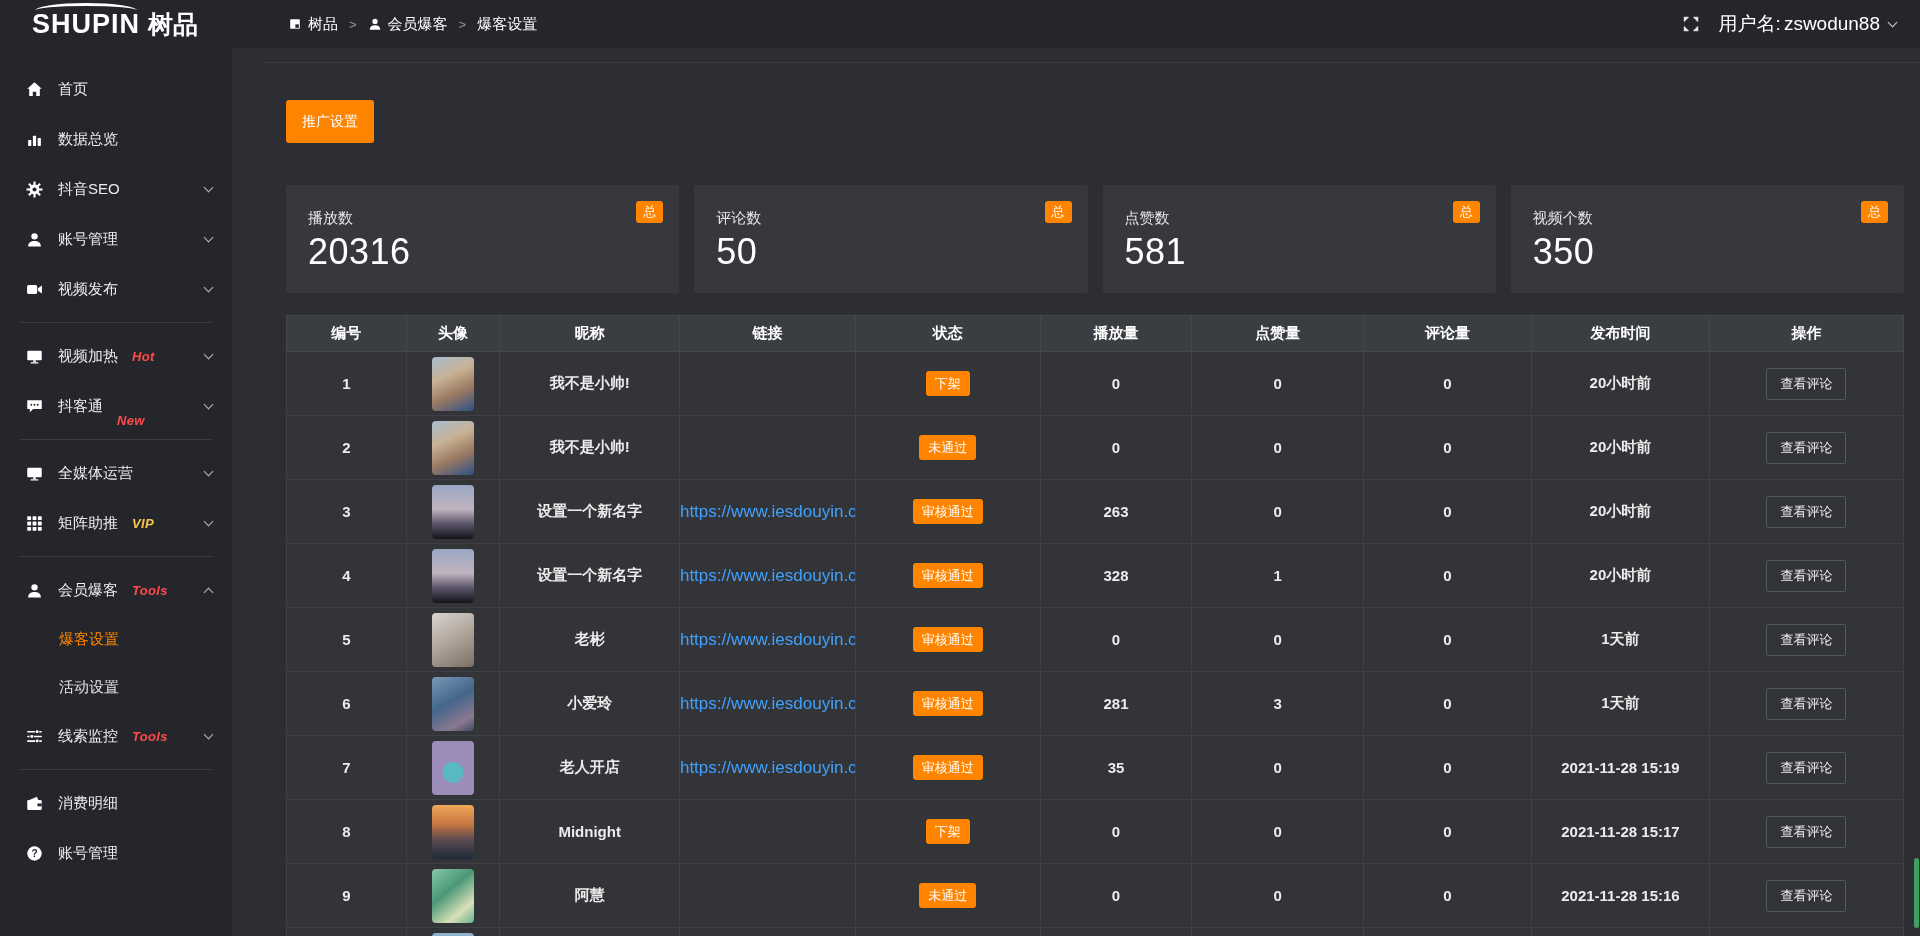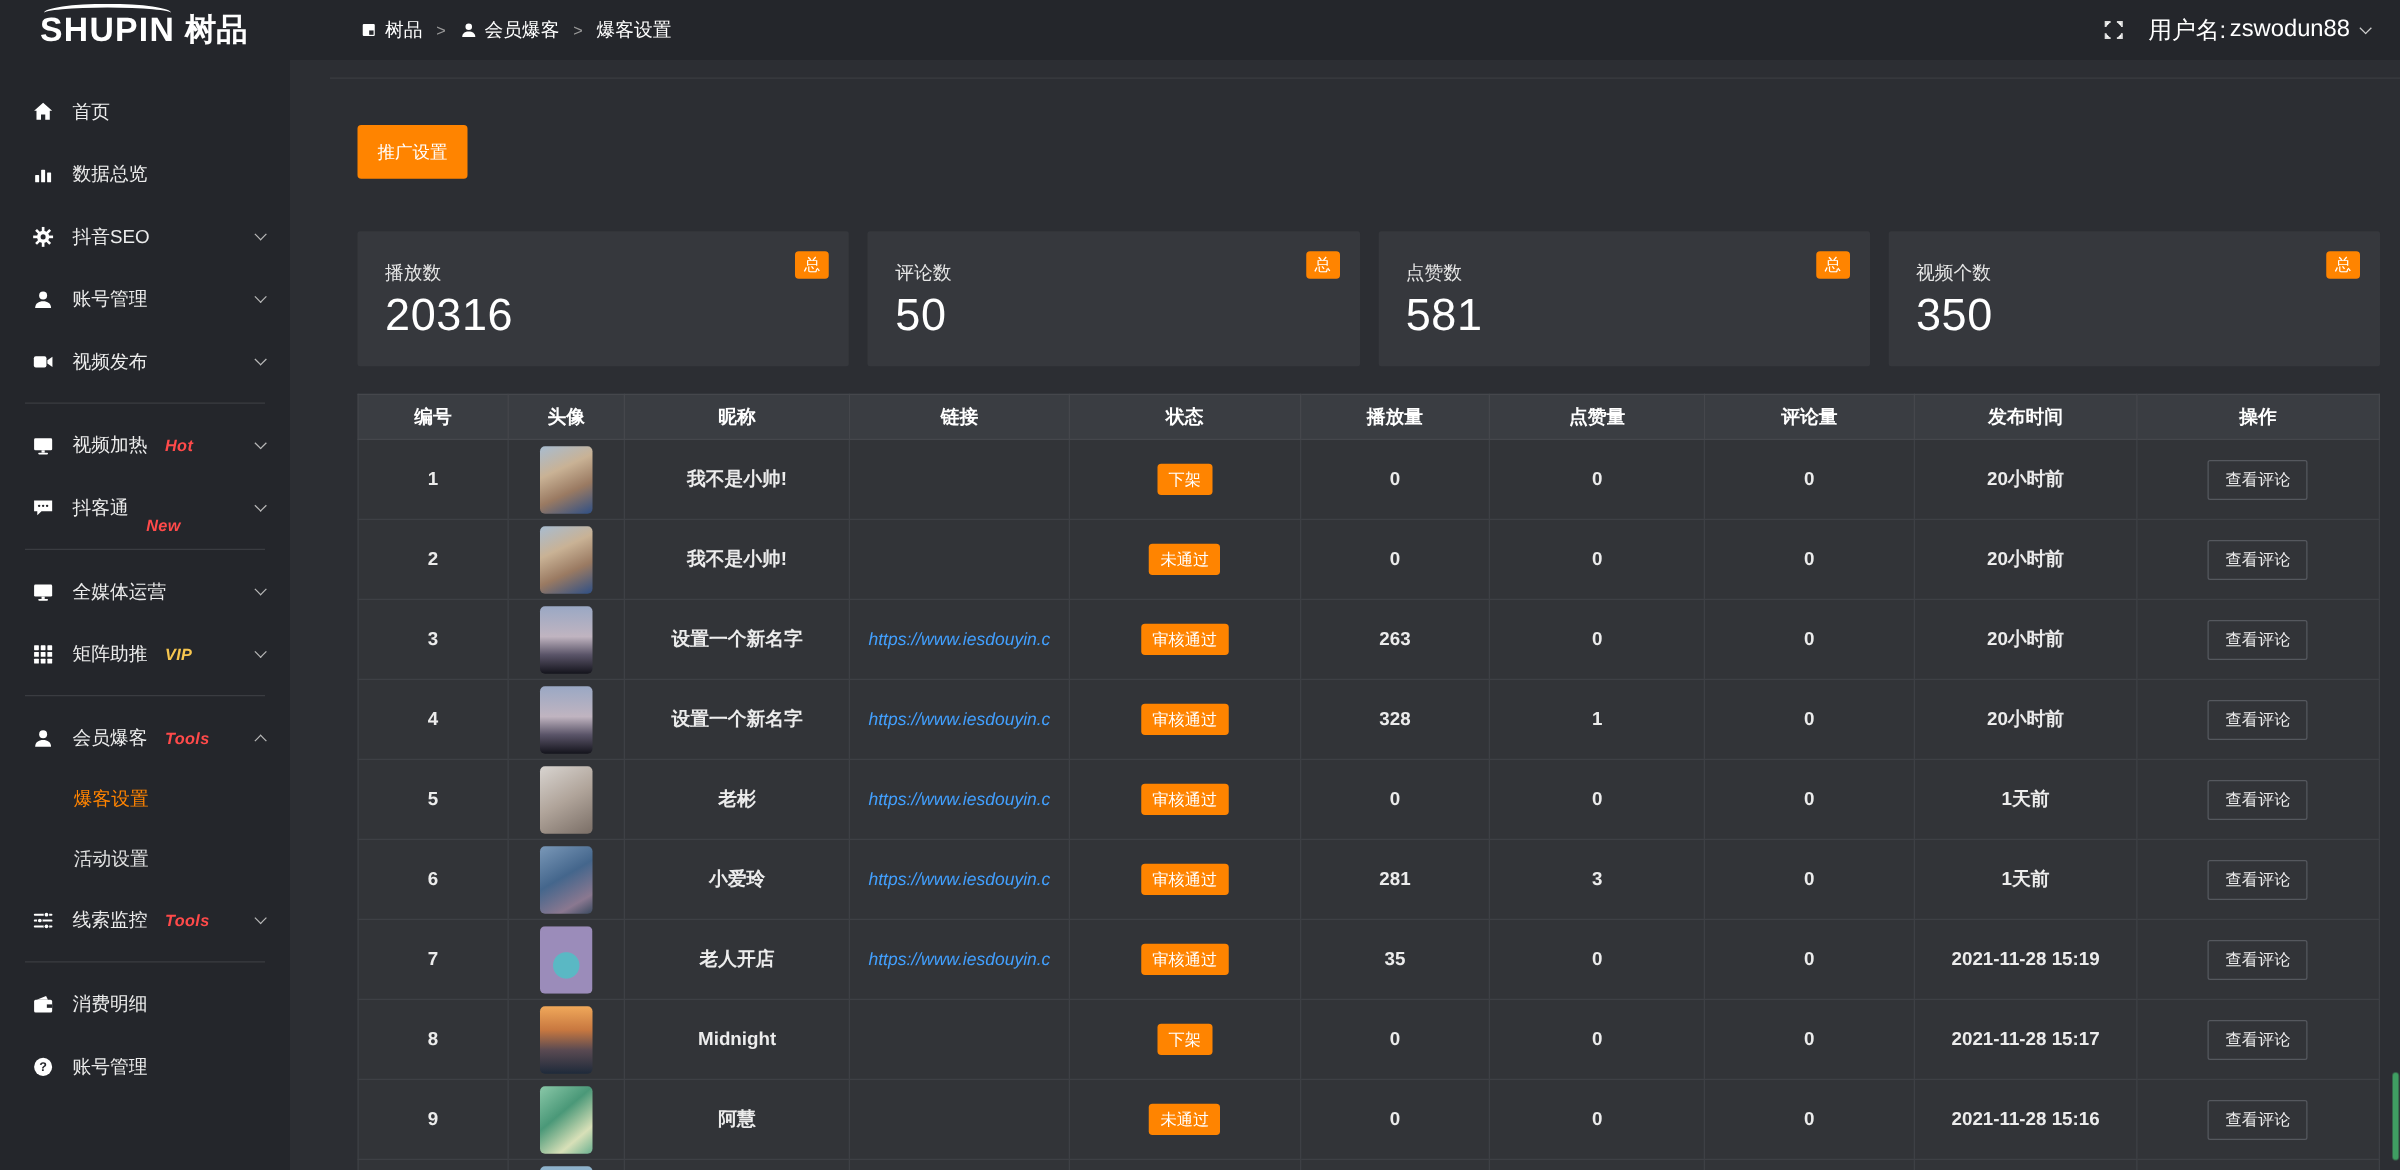--- a/index.html
+++ b/index.html
@@ -72,22 +72,22 @@
     font-weight: 700; color: #ececec; border: 1px solid #3e4045; overflow: hidden; }
   .avatar { width: 42px; height: 54px; border-radius: 4px; margin: 0 auto; }
   .av-boy { background: linear-gradient(155deg, #a8bcd0 0%, #c9b295 35%, #9a7a62 65%, #2e4f86 100%); }
   .av-sky { background: linear-gradient(180deg, #9aa8c4 0%, #c0b4c0 45%, #5a5468 72%, #14141c 100%); }
   .av-man { background: linear-gradient(150deg, #d8d4d0 0%, #b0a49a 50%, #7a6e66 100%); }
   .av-sport { background: linear-gradient(150deg, #7a98b8 0%, #44668c 45%, #8a7890 80%, #3a4a60 100%); }
   .av-cartoon { background: radial-gradient(circle at 50% 58%, #5ab8c4 0 27%, transparent 29%), #9b8cba; }
   .av-sunset { background: linear-gradient(180deg, #f0a85a 0%, #c87840 35%, #5a4a52 65%, #1e2a3a 100%); }
   .av-green { background: linear-gradient(140deg, #8ac8a8 0%, #4a9878 40%, #d8e0b8 75%, #6ab090 100%); }
   .av-blue { background: linear-gradient(180deg, #8fb3cc, #6a93b5); }
-  .link-a { color: var(--link, #42a0ff); font-size: 14px; font-weight: 400; text-decoration: none;
-    white-space: nowrap; font-style: italic; }
+  .link-a { color: var(--link, #42a0ff); font-size: 17px; font-weight: 400; text-decoration: none;
+    white-space: nowrap; }
   .status-badge { display: inline-block; background: var(--accent, #ff8400); color: #fff; font-size: 13px;
     font-weight: 400; padding: 5px 9px; border-radius: 3px; line-height: 1.2; }
   .status-badge:empty, .link-a:empty { display: none; }
   .action-btn { background: transparent; border: 1px solid #55585e; color: #ececec; font-size: 13px;
     padding: 6px 13px; border-radius: 2px; cursor: pointer; font-family: inherit; }
   .scroll-thumb { position: fixed; right: 1px; top: 858px; width: 5px; height: 70px;
     background: #3f9e62; border-radius: 3px; }
 </style>
 </head>
 <body>

